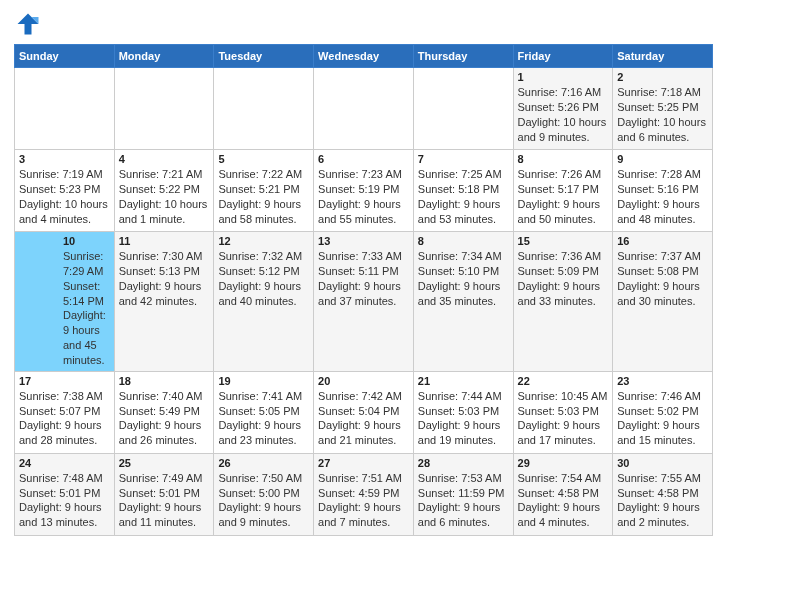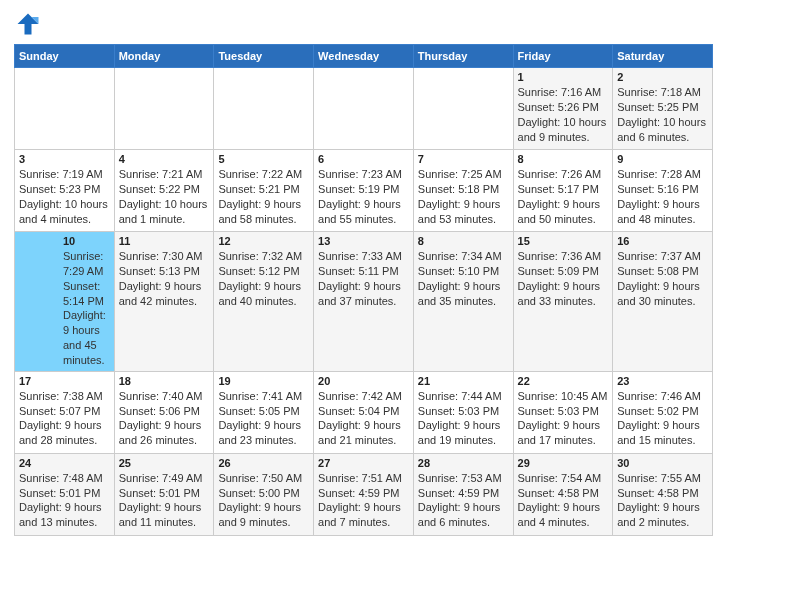--- a/index.html
+++ b/index.html
@@ -246,21 +246,21 @@
         <tr>
           <td style="background: rgb(255, 255, 255);">
             <span class="day-num">17</span>
             <div class="day-detail">Sunrise: 7:38 AM
 Sunset: 5:07 PM
 Daylight: 9 hours and 28 minutes.</div>
           </td>
           <td style="background: rgb(255, 255, 255);">
             <span class="day-num">18</span>
             <div class="day-detail">Sunrise: 7:40 AM
-Sunset: 5:06 PM
+Sunset: 5:49 PM
 Daylight: 9 hours and 26 minutes.</div>
           </td>
           <td style="background: rgb(255, 255, 255);">
             <span class="day-num">19</span>
             <div class="day-detail">Sunrise: 7:41 AM
 Sunset: 5:05 PM
 Daylight: 9 hours and 23 minutes.</div>
           </td>
           <td style="background: rgb(255, 255, 255);">
             <span class="day-num">20</span>
@@ -308,21 +308,21 @@
           </td>
           <td style="background: rgb(245, 245, 245);">
             <span class="day-num">27</span>
             <div class="day-detail">Sunrise: 7:51 AM
 Sunset: 4:59 PM
 Daylight: 9 hours and 7 minutes.</div>
           </td>
           <td style="background: rgb(245, 245, 245);">
             <span class="day-num">28</span>
             <div class="day-detail">Sunrise: 7:53 AM
-Sunset: 4:59 PM
+Sunset: 11:59 PM
 Daylight: 9 hours and 6 minutes.</div>
           </td>
           <td style="background: rgb(245, 245, 245);">
             <span class="day-num">29</span>
             <div class="day-detail">Sunrise: 7:54 AM
 Sunset: 4:58 PM
 Daylight: 9 hours and 4 minutes.</div>
           </td>
           <td style="background: rgb(245, 245, 245);">
             <span class="day-num">30</span>

